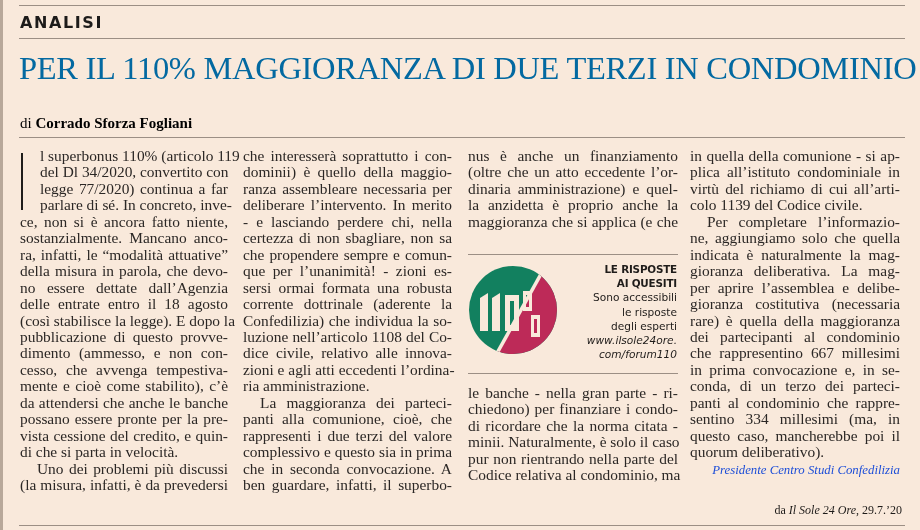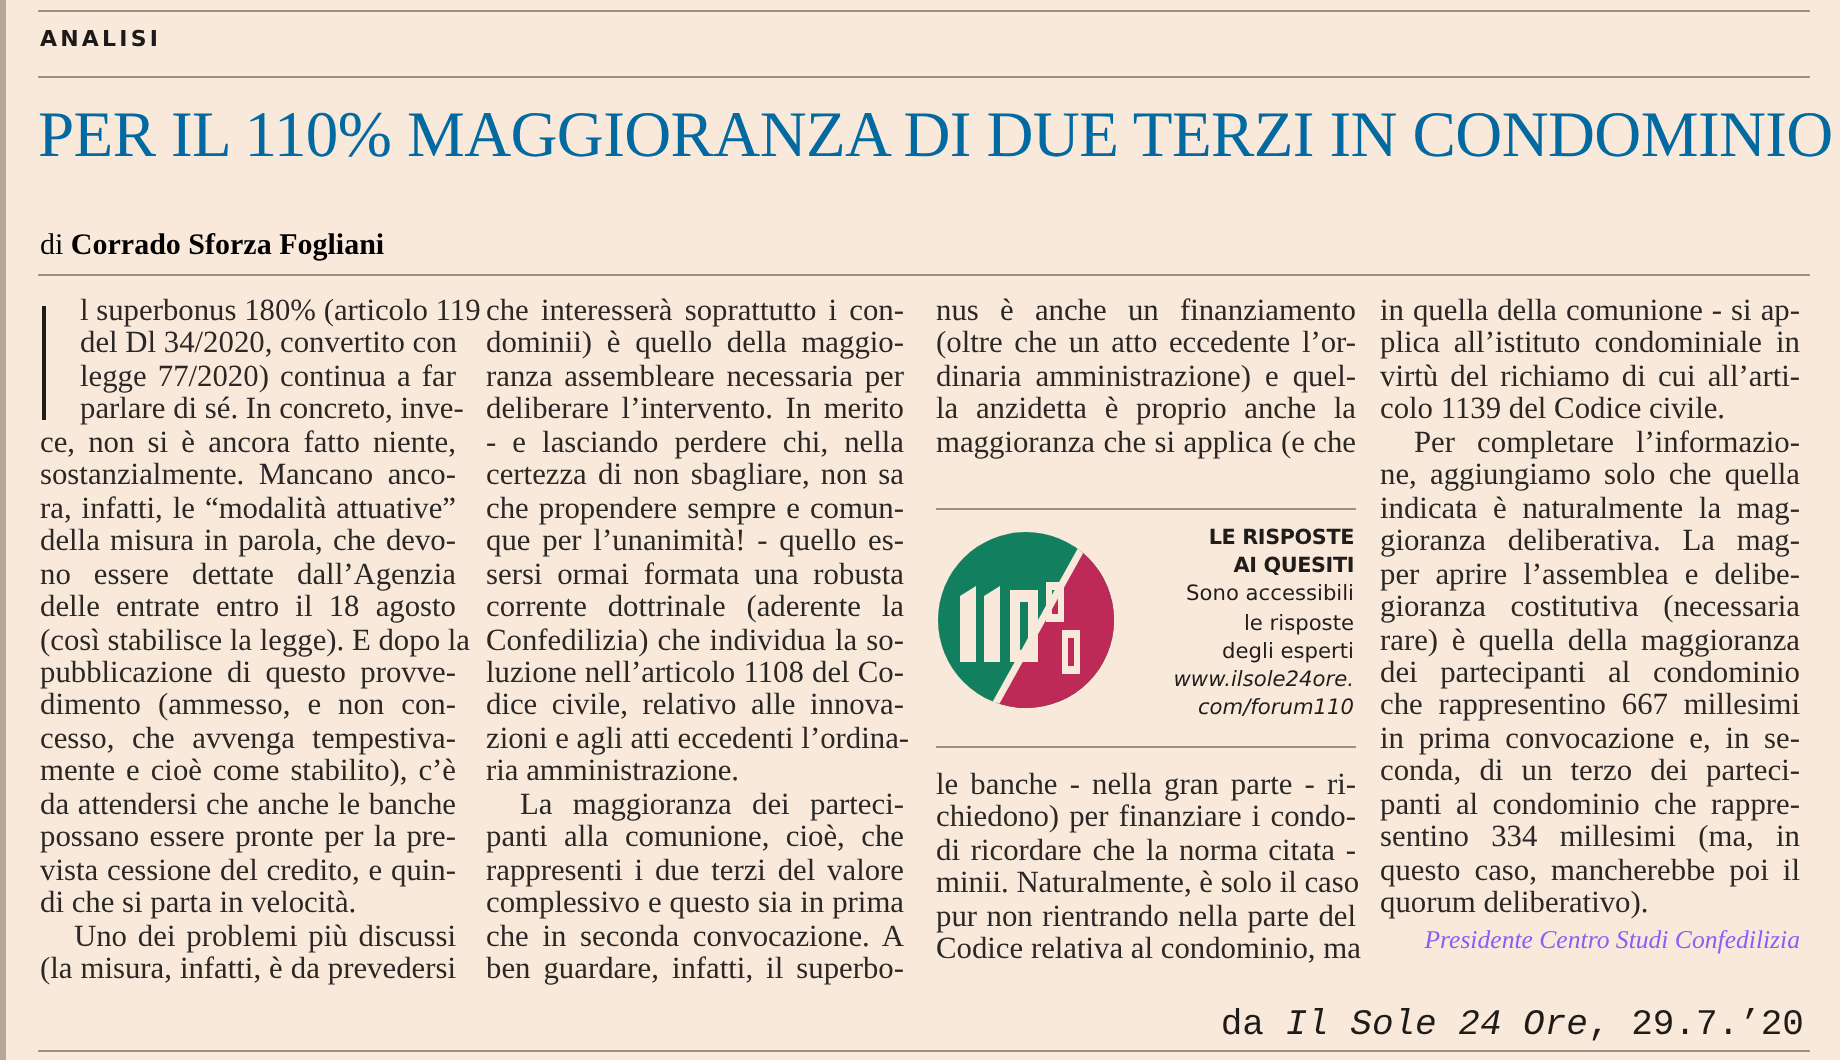--- a/index.html
+++ b/index.html
@@ -14,21 +14,21 @@
     position: absolute; left: 0; top: 0; width: 3px; height: 530px;
     background: #b8a89a;
   }
   .rule {
     position: absolute; left: 19px; width: 886px; height: 1px;
     background: #9c8f85;
   }
   .section-label {
     position: absolute; left: 20px; top: 13px;
     font-family: "DejaVu Sans", sans-serif;
-    font-weight: bold; font-size: 11px; letter-spacing: 1.6px;
+    font-weight: bold; font-size: 16px; letter-spacing: 1.6px;
     color: #1d1b1a;
   }
   .headline {
     position: absolute; left: 19px; top: 50px; width: 900px;
     font-family: "Liberation Serif", serif;
     font-size: 32.5px; letter-spacing: -0.3px; color: #0369a1;
     white-space: nowrap;
   }
   .byline {
     position: absolute; left: 20px; top: 115px;
@@ -60,25 +60,25 @@
   .qa {
     position: absolute; left: 560px; top: 262px; width: 117px;
     font-family: "DejaVu Sans", sans-serif; text-align: right;
     font-size: 10.6px; line-height: 14.2px; color: #1f1c1a;
   }
   .qa .qa-title { font-weight: bold; font-size: 10.4px; letter-spacing: -0.2px; }
   .qa .qa-url { font-style: italic; }
   .signature {
     position: absolute; left: 690px; top: 463px; width: 210px; text-align: right;
     font-family: "Liberation Serif", serif; font-style: italic; font-size: 12.8px;
-    color: #8b5cf6;
+    color: #1d4ed8;
   }
   .source {
     position: absolute; right: 18px; top: 503px;
-    font-family: Liberation Mono, monospace; font-size: 18px; color: #1e1b19;
+    font-family: Liberation Serif, serif; font-size: 12px; color: #1e1b19;
   }
   .source i { font-style: italic; }
 </style>
 </head>
 <body>
 
 <div class="left-border"></div>
 
 <div class="rule" style="top:5px"></div>
 <div class="section-label">ANALISI</div>
@@ -88,21 +88,21 @@
 
 <div class="byline">
   <span>di</span>
   <b>Corrado Sforza Fogliani</b>
 </div>
 <div class="rule" style="top:137px"></div>
 
 <div class="dropcap-bar"></div>
 
 <div class="col col1">
-  <span class="line drop">l superbonus 180% (articolo 119</span>
+  <span class="line drop">l superbonus 110% (articolo 119</span>
   <span class="line drop">del Dl 34/2020, convertito con</span>
   <span class="line drop">legge 77/2020) continua a far</span>
   <span class="line drop">parlare di sé. In concreto, inve-</span>
   <span class="line">ce, non si è ancora fatto niente,</span>
   <span class="line">sostanzialmente. Mancano anco-</span>
   <span class="line">ra, infatti, le “modalità attuative”</span>
   <span class="line">della misura in parola, che devo-</span>
   <span class="line">no essere dettate dall’Agenzia</span>
   <span class="line">delle entrate entro il 18 agosto</span>
   <span class="line">(così stabilisce la legge). E dopo la</span>
@@ -119,21 +119,21 @@
 </div>
 
 <div class="col col2">
   <span class="line">che interesserà soprattutto i con-</span>
   <span class="line">dominii) è quello della maggio-</span>
   <span class="line">ranza assembleare necessaria per</span>
   <span class="line">deliberare l’intervento. In merito</span>
   <span class="line">- e lasciando perdere chi, nella</span>
   <span class="line">certezza di non sbagliare, non sa</span>
   <span class="line">che propendere sempre e comun-</span>
-  <span class="line">que per l’unanimità! - quello es-</span>
+  <span class="line">que per l’unanimità! - zioni es-</span>
   <span class="line">sersi ormai formata una robusta</span>
   <span class="line">corrente dottrinale (aderente la</span>
   <span class="line">Confedilizia) che individua la so-</span>
   <span class="line">luzione nell’articolo 1108 del Co-</span>
   <span class="line">dice civile, relativo alle innova-</span>
   <span class="line">zioni e agli atti eccedenti l’ordina-</span>
   <span class="line last">ria amministrazione.</span>
   <span class="line indent">La maggioranza dei parteci-</span>
   <span class="line">panti alla comunione, cioè, che</span>
   <span class="line">rappresenti i due terzi del valore</span>

